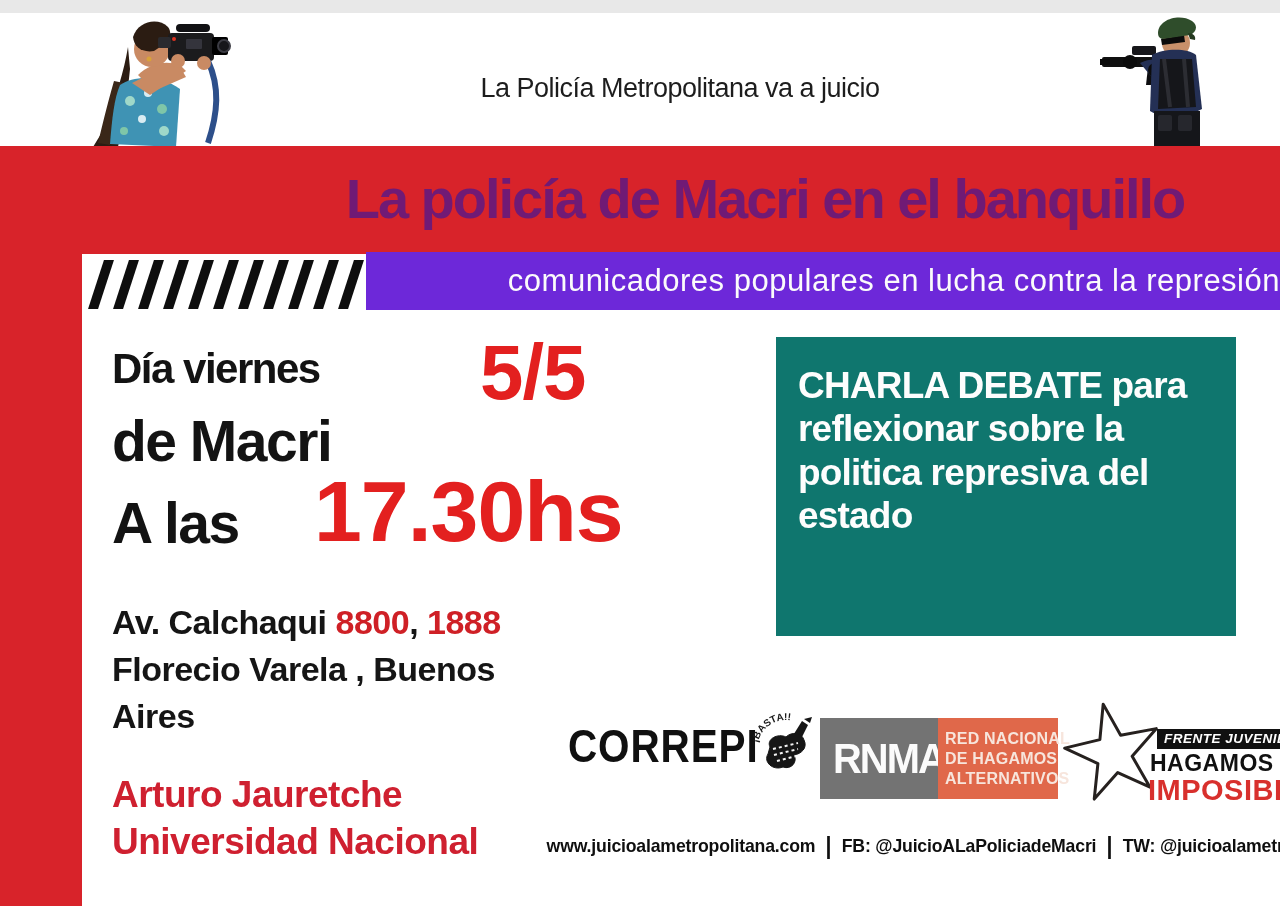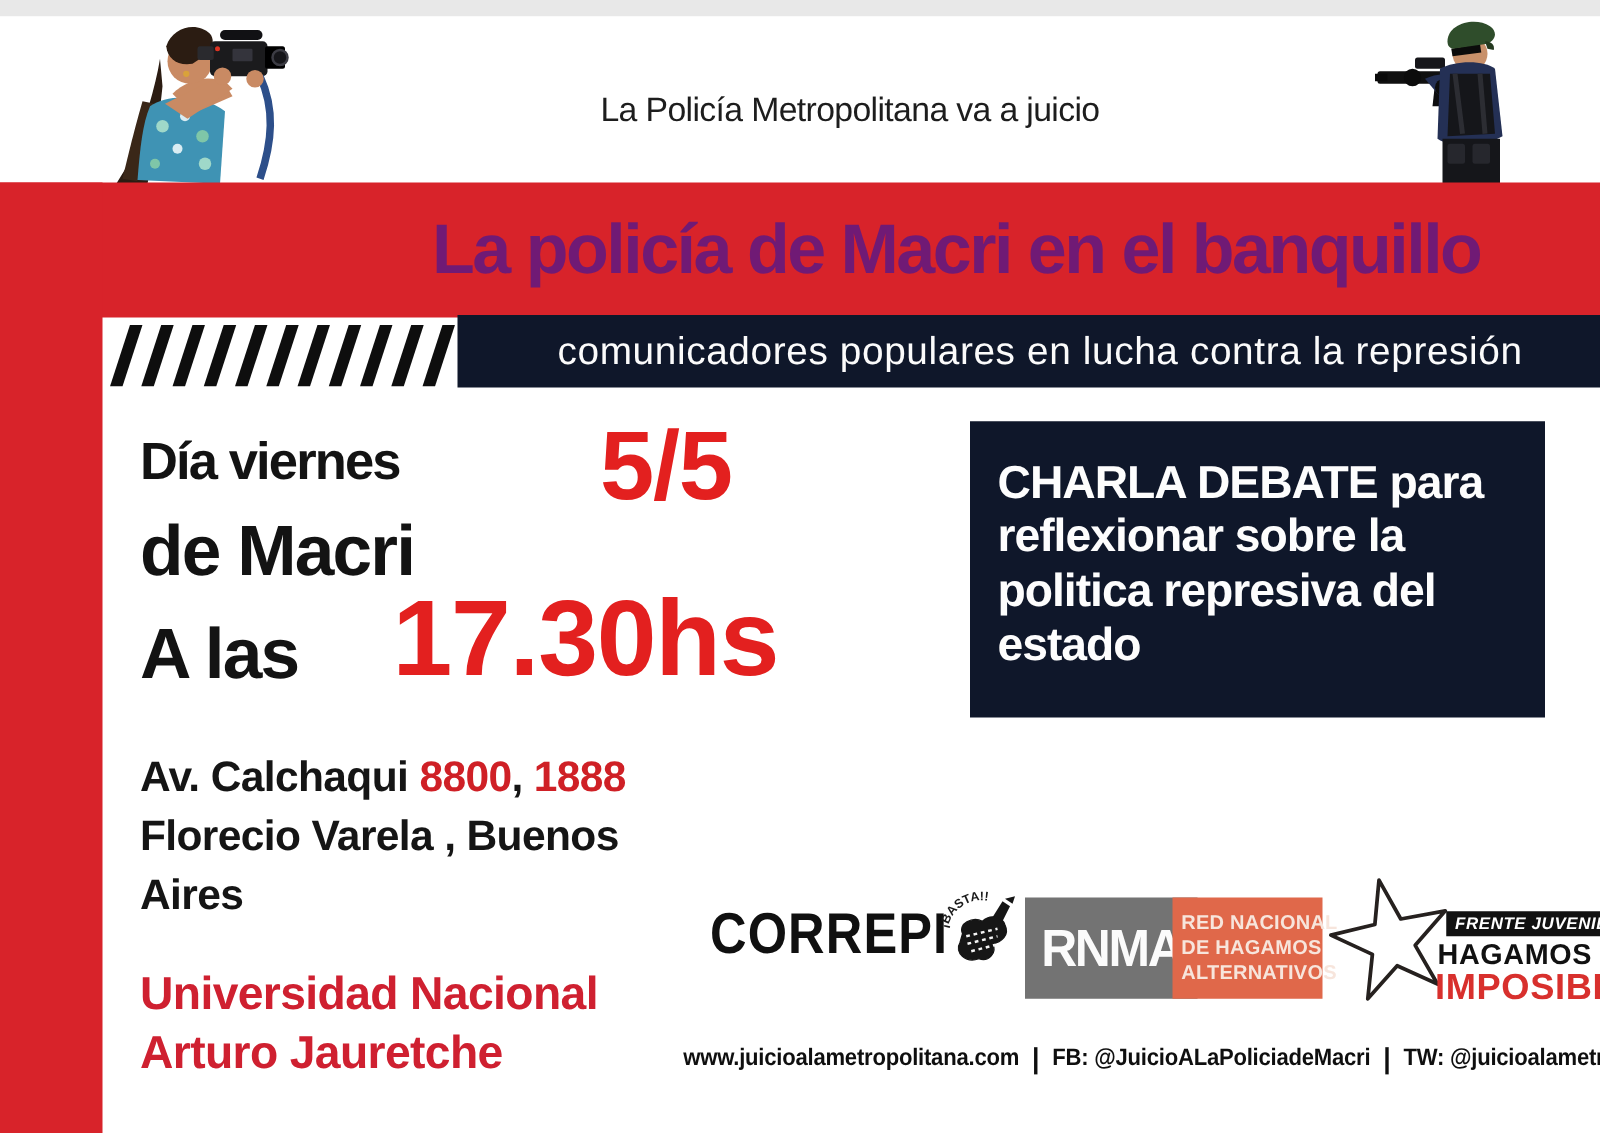--- a/index.html
+++ b/index.html
@@ -27,21 +27,21 @@
     position:absolute; left:250px; top:133px; width:1030px; height:104px;
     display:flex; align-items:center; justify-content:center;
     font-size:56px; font-weight:800; letter-spacing:-2px; color:#701a75;
   }
 
   
   .hatch{ position:absolute; left:96px; top:247px; display:flex; }
   .hatch i{ display:block; width:10px; height:49px; background:#0e0e0e; transform:skewX(-18deg); margin-right:15px; }
   .subtitle-bar{
     position:absolute; left:366px; top:239px; width:914px; height:58px;
-    background:#0f172a; display:flex; align-items:center; justify-content:flex-start;
+    background:#6d28d9; display:flex; align-items:center; justify-content:flex-end;
     padding-left:80px;
   }
   .subtitle-bar span{ color:#fbfbfb; font-size:31px; font-weight:400; letter-spacing:0.5px; }
 
   
   .t-black{ position:absolute; font-weight:700; color:#131313; line-height:1; letter-spacing:-1.5px; }
   .t-red{ position:absolute; font-weight:700; color:#e3201f; line-height:1; letter-spacing:-1px; }
   #dia    { left:112px; top:335px; font-size:42px; }
   #cincocinco { left:480px; top:320px; font-size:78px; }
   #mayo   { left:112px; top:400px; font-size:57px; }
@@ -50,22 +50,22 @@
 
   
   .address{
     position:absolute; left:112px; top:586px;
     font-size:34px; font-weight:700; line-height:47px; color:#151515; letter-spacing:-0.5px;
   }
   .address .num{ color:#cf2026; }
 
   
   .charla-box{
-    position:absolute; left:776px; top:324px; width:460px; height:237px;
-    background:#0f172a; padding:27px 22px;
+    position:absolute; left:776px; top:324px; width:460px; height:299px;
+    background:#0f766e; padding:27px 22px;
   }
   .charla-box p{
     color:#fdfdfd; font-size:37px; font-weight:700; line-height:1.17; letter-spacing:-0.8px;
   }
 
   
   .venue{
     position:absolute; left:112px; top:758px;
     font-size:37px; font-weight:800; line-height:47px; color:#cf2030; letter-spacing:-0.5px;
   }
@@ -203,22 +203,22 @@
     <div><span>Av. Calchaqui </span><span class="num">8800</span><span>, </span><span class="num">1888</span></div>
     <div>Florecio Varela , Buenos</div>
     <div>Aires</div>
   </div>
 
   <div class="charla-box">
     <p>CHARLA DEBATE para reflexionar sobre la politica represiva del estado</p>
   </div>
 
   <div class="venue">
+    <div>Arturo Jauretche</div>
     <div>Universidad Nacional</div>
-    <div>Arturo Jauretche</div>
   </div>
 
   <div class="correpi-text">CORREPI</div>
   <svg class="correpi-stamp" viewBox="0 0 74 74" aria-hidden="true">
     <defs>
         <path id="basta-arc" d="M10,36 A28,28 0 0 1 64,32"></path>
       </defs>
     <text font-size="10" font-weight="700" fill="#1a1a1a" font-family="Liberation Sans, sans-serif">
       <textPath href="#basta-arc">¡BASTA!!</textPath>
     </text>

